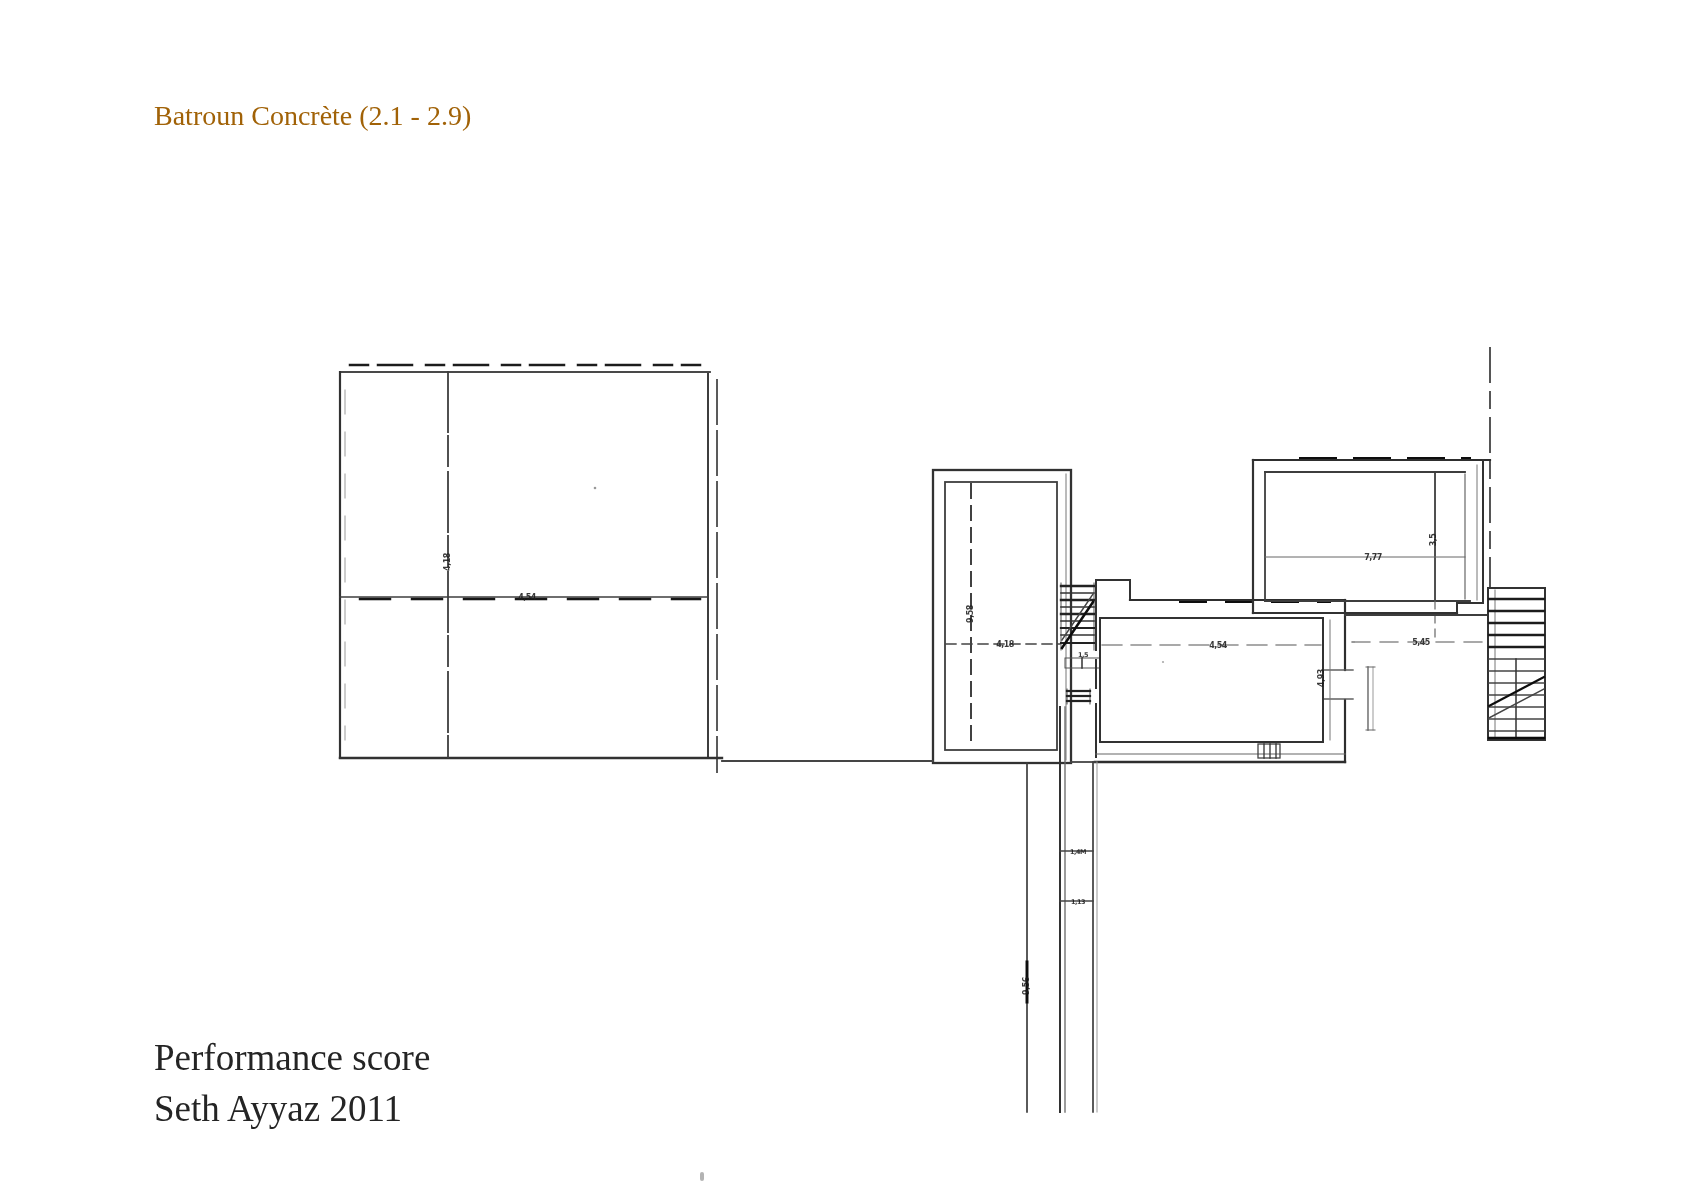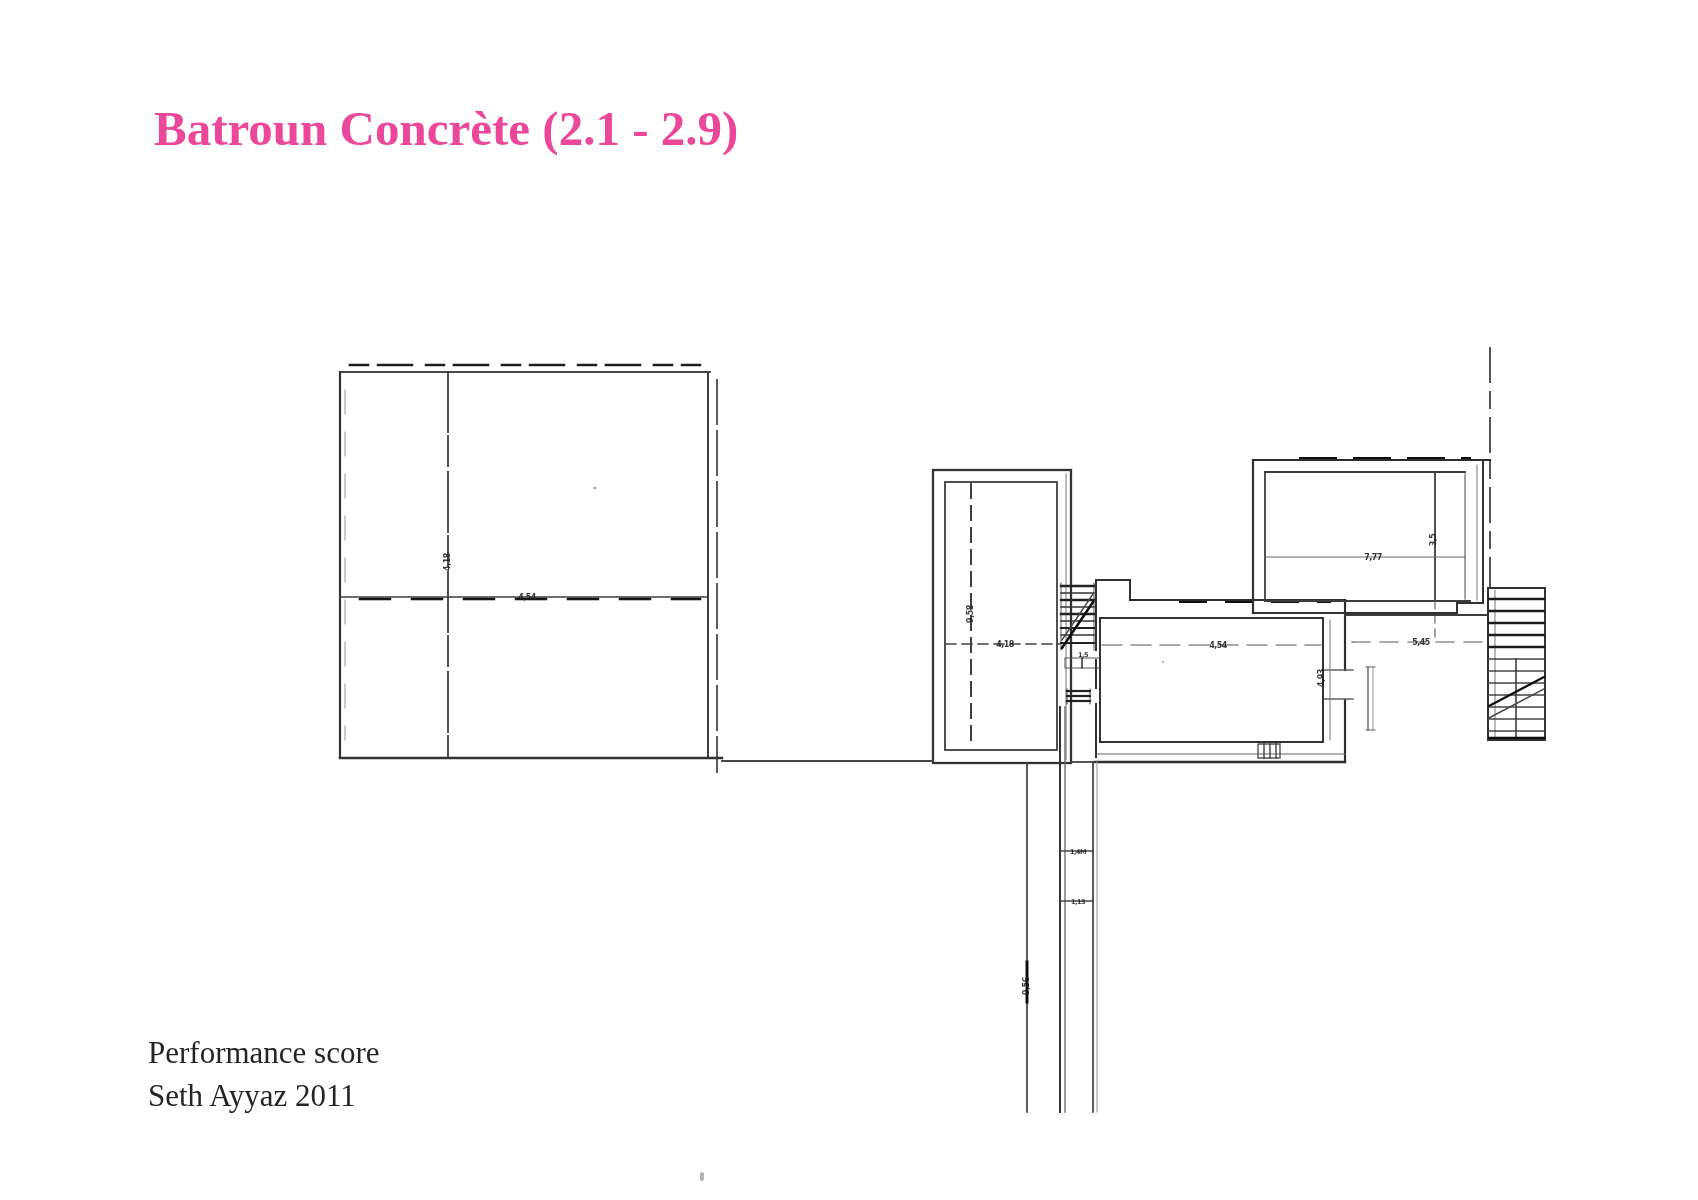--- a/index.html
+++ b/index.html
@@ -6,29 +6,29 @@
   .page{
     position:relative;
     width:1698px;height:1200px;
     background:#ffffff;
     overflow:hidden;
     font-family:"Liberation Serif", serif;
   }
   .title{
     position:absolute;
     left:154px;top:100px;
-    font-size:49px;
-    font-weight:700;
+    font-size:28px;
+    font-weight:400;
     letter-spacing:0px;
-    color:#ec4899;
+    color:#a16207;
   }
   .credit{
     position:absolute;
-    left:148px;top:1032px;
-    font-size:31px;
+    left:154px;top:1032px;
+    font-size:37px;
     font-weight:400;
     line-height:1.38;
     color:#242424;
   }
   .credit div{white-space:nowrap;}
   svg.plan{position:absolute;left:0;top:0;}
   svg.plan text{
     font-family:"DejaVu Sans", sans-serif;
     font-weight:700;
     fill:#1c1c1c;

